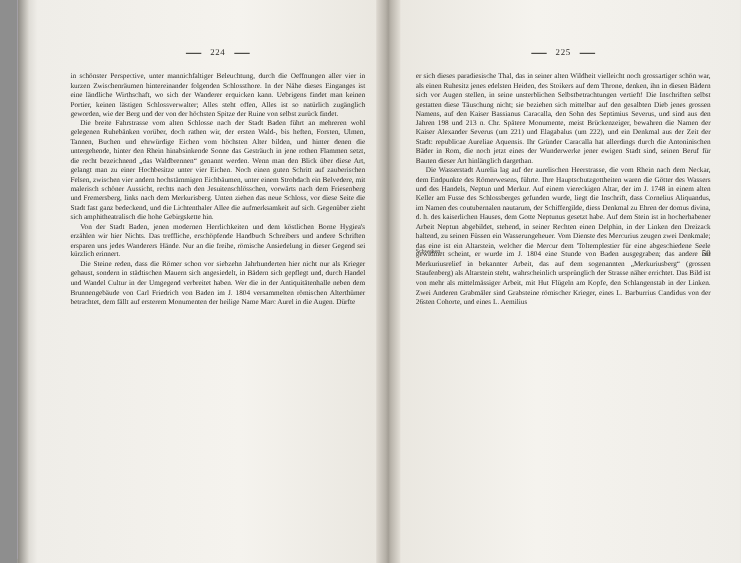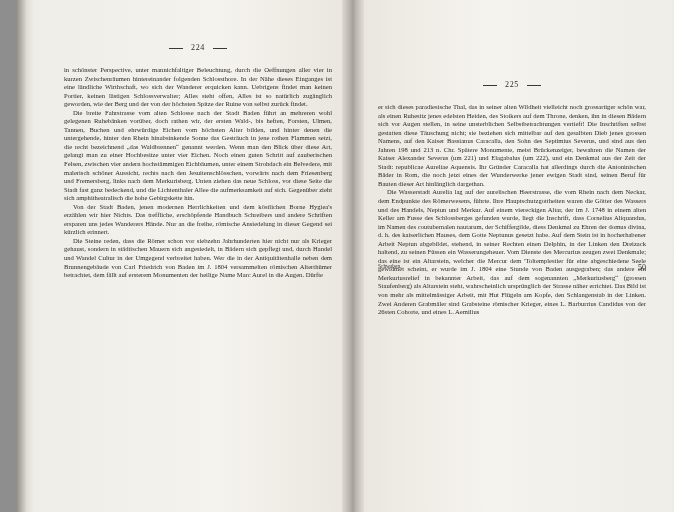--- a/index.html
+++ b/index.html
@@ -57,21 +57,21 @@
   .text-col {
     position: absolute;
     top: 44px;
     width: 268px;
     color: #2b2a27;
     font-size: 6.6px;
     line-height: 8.55px;
     text-align: justify;
   }
   .col-left { left: 48px; }
-  .col-right { left: 362px; margin-top: 37px; }
+  .col-right { left: 362px; }
 
   .folio {
     position: relative;
     height: 14px;
     text-align: center;
     font-size: 8px;
     letter-spacing: 0.6px;
     margin-bottom: 8px;
   }
   .folio .num {

